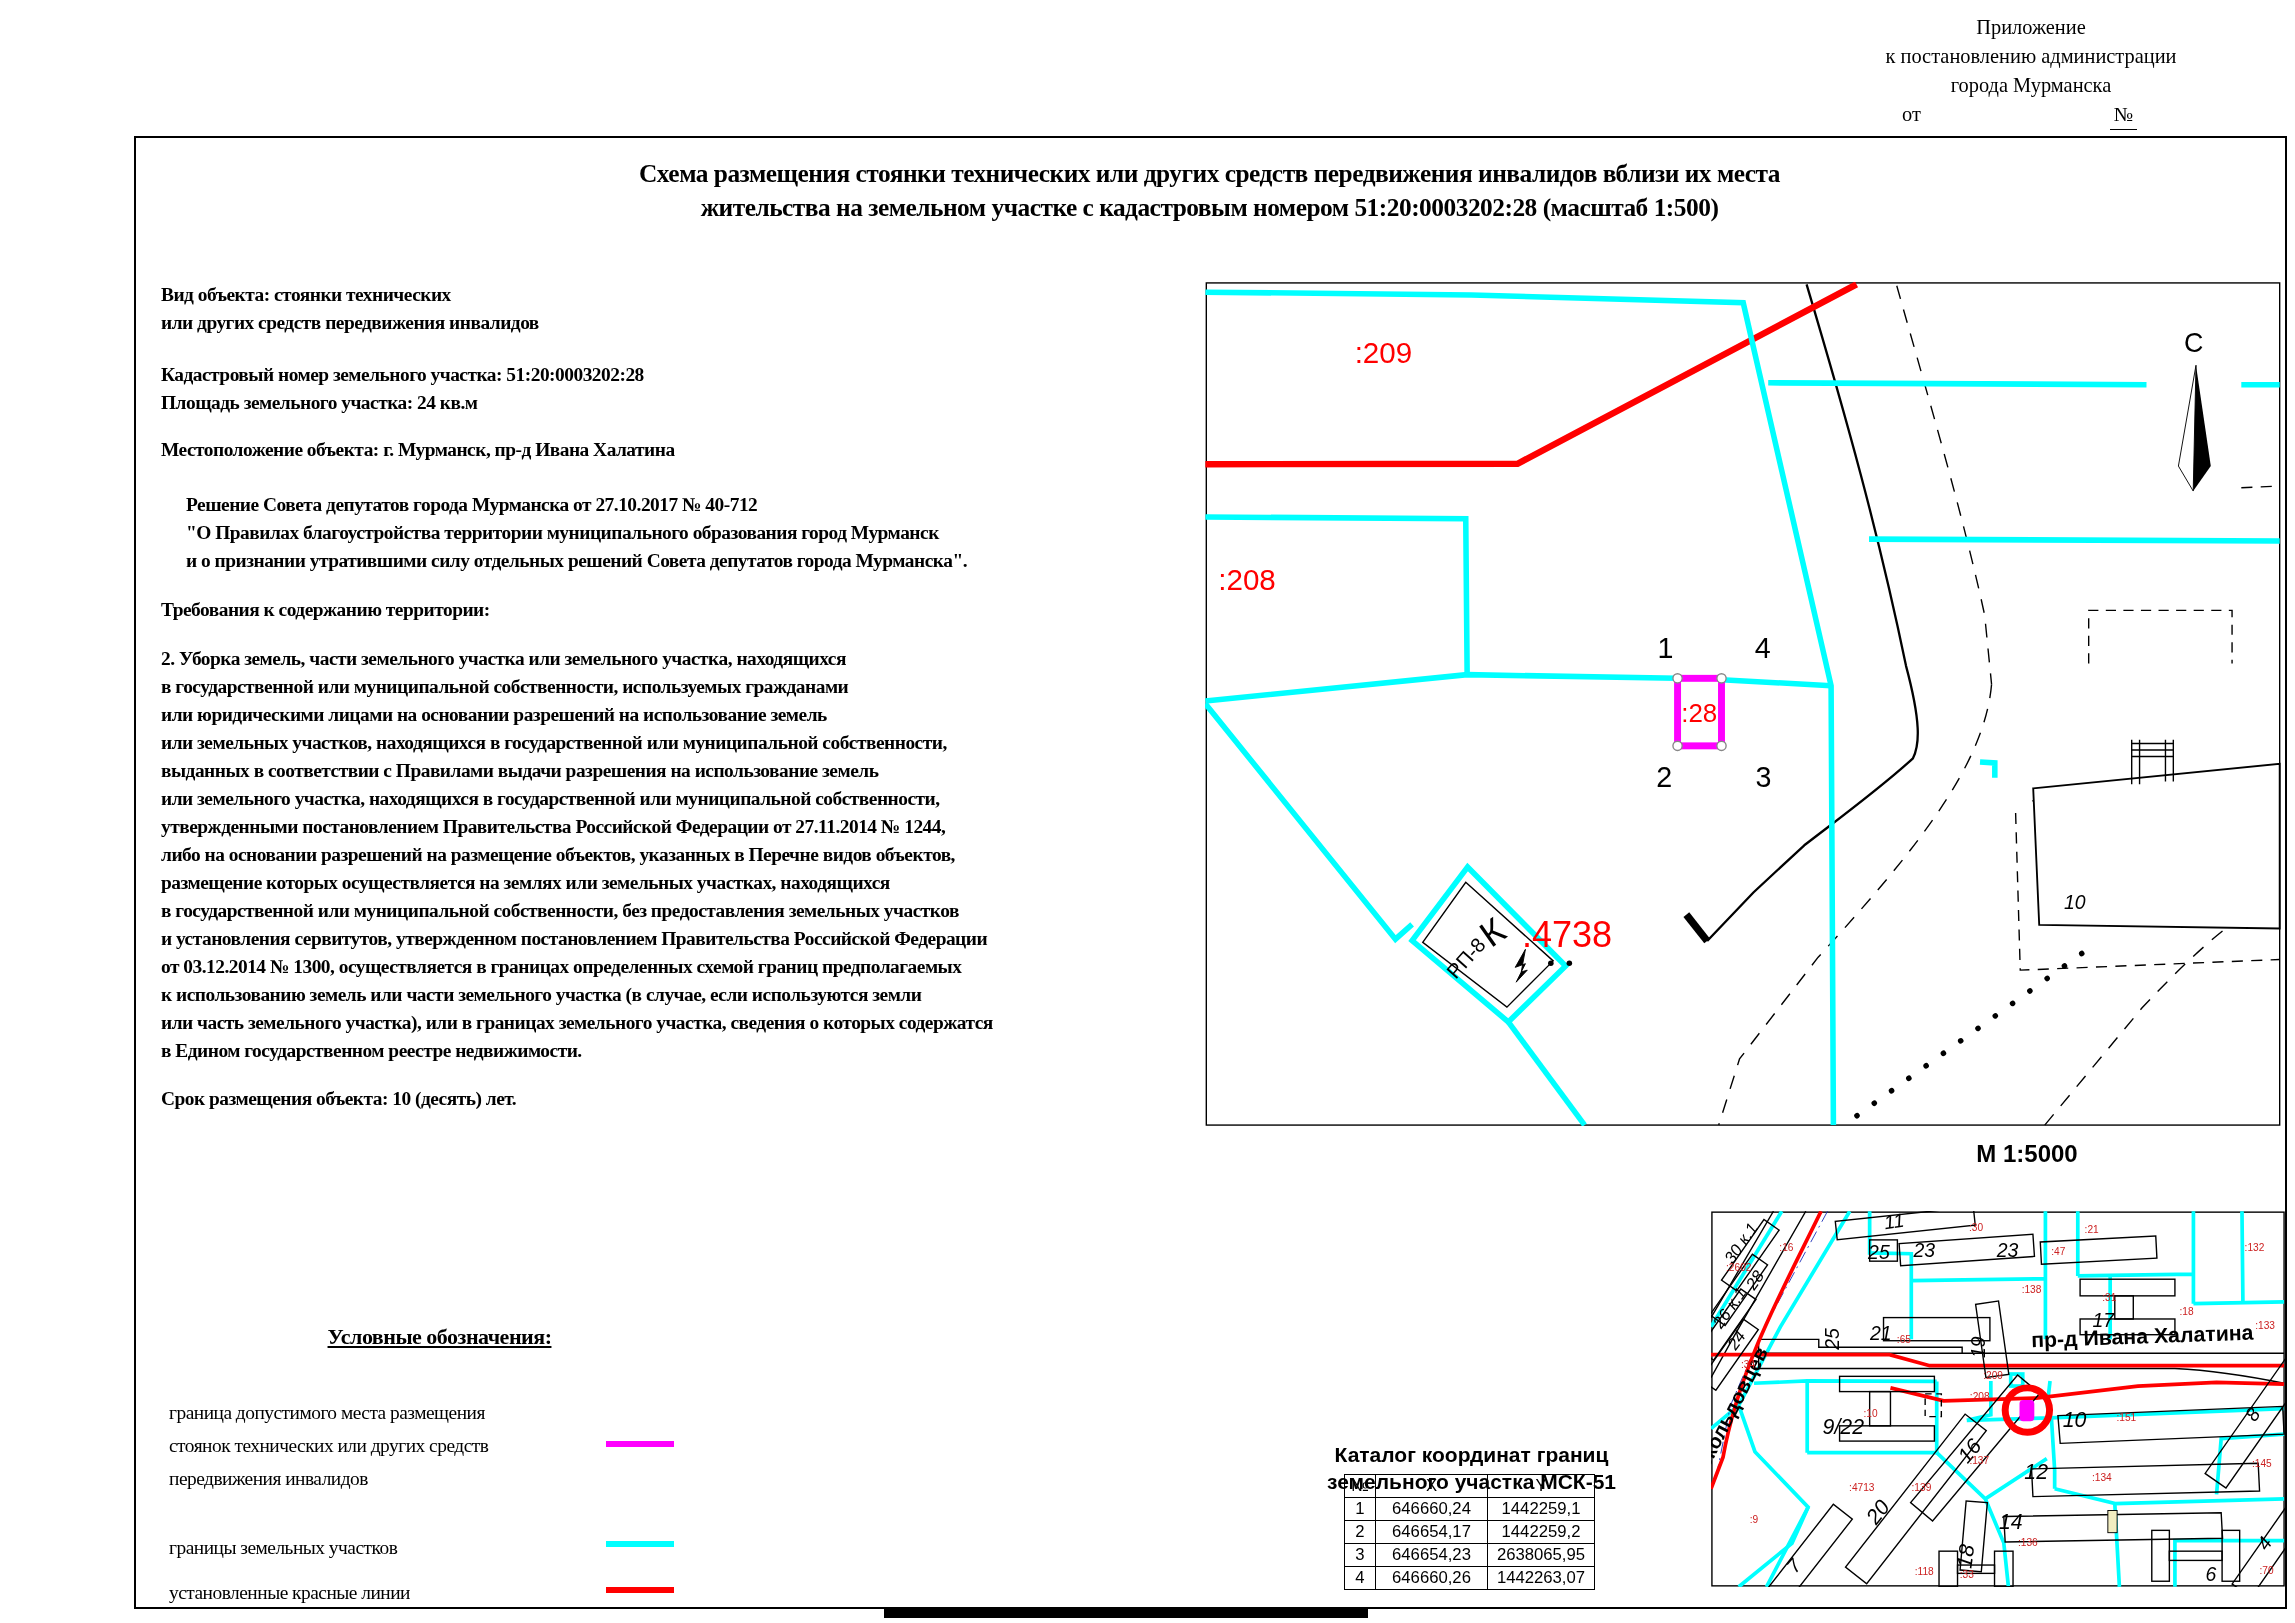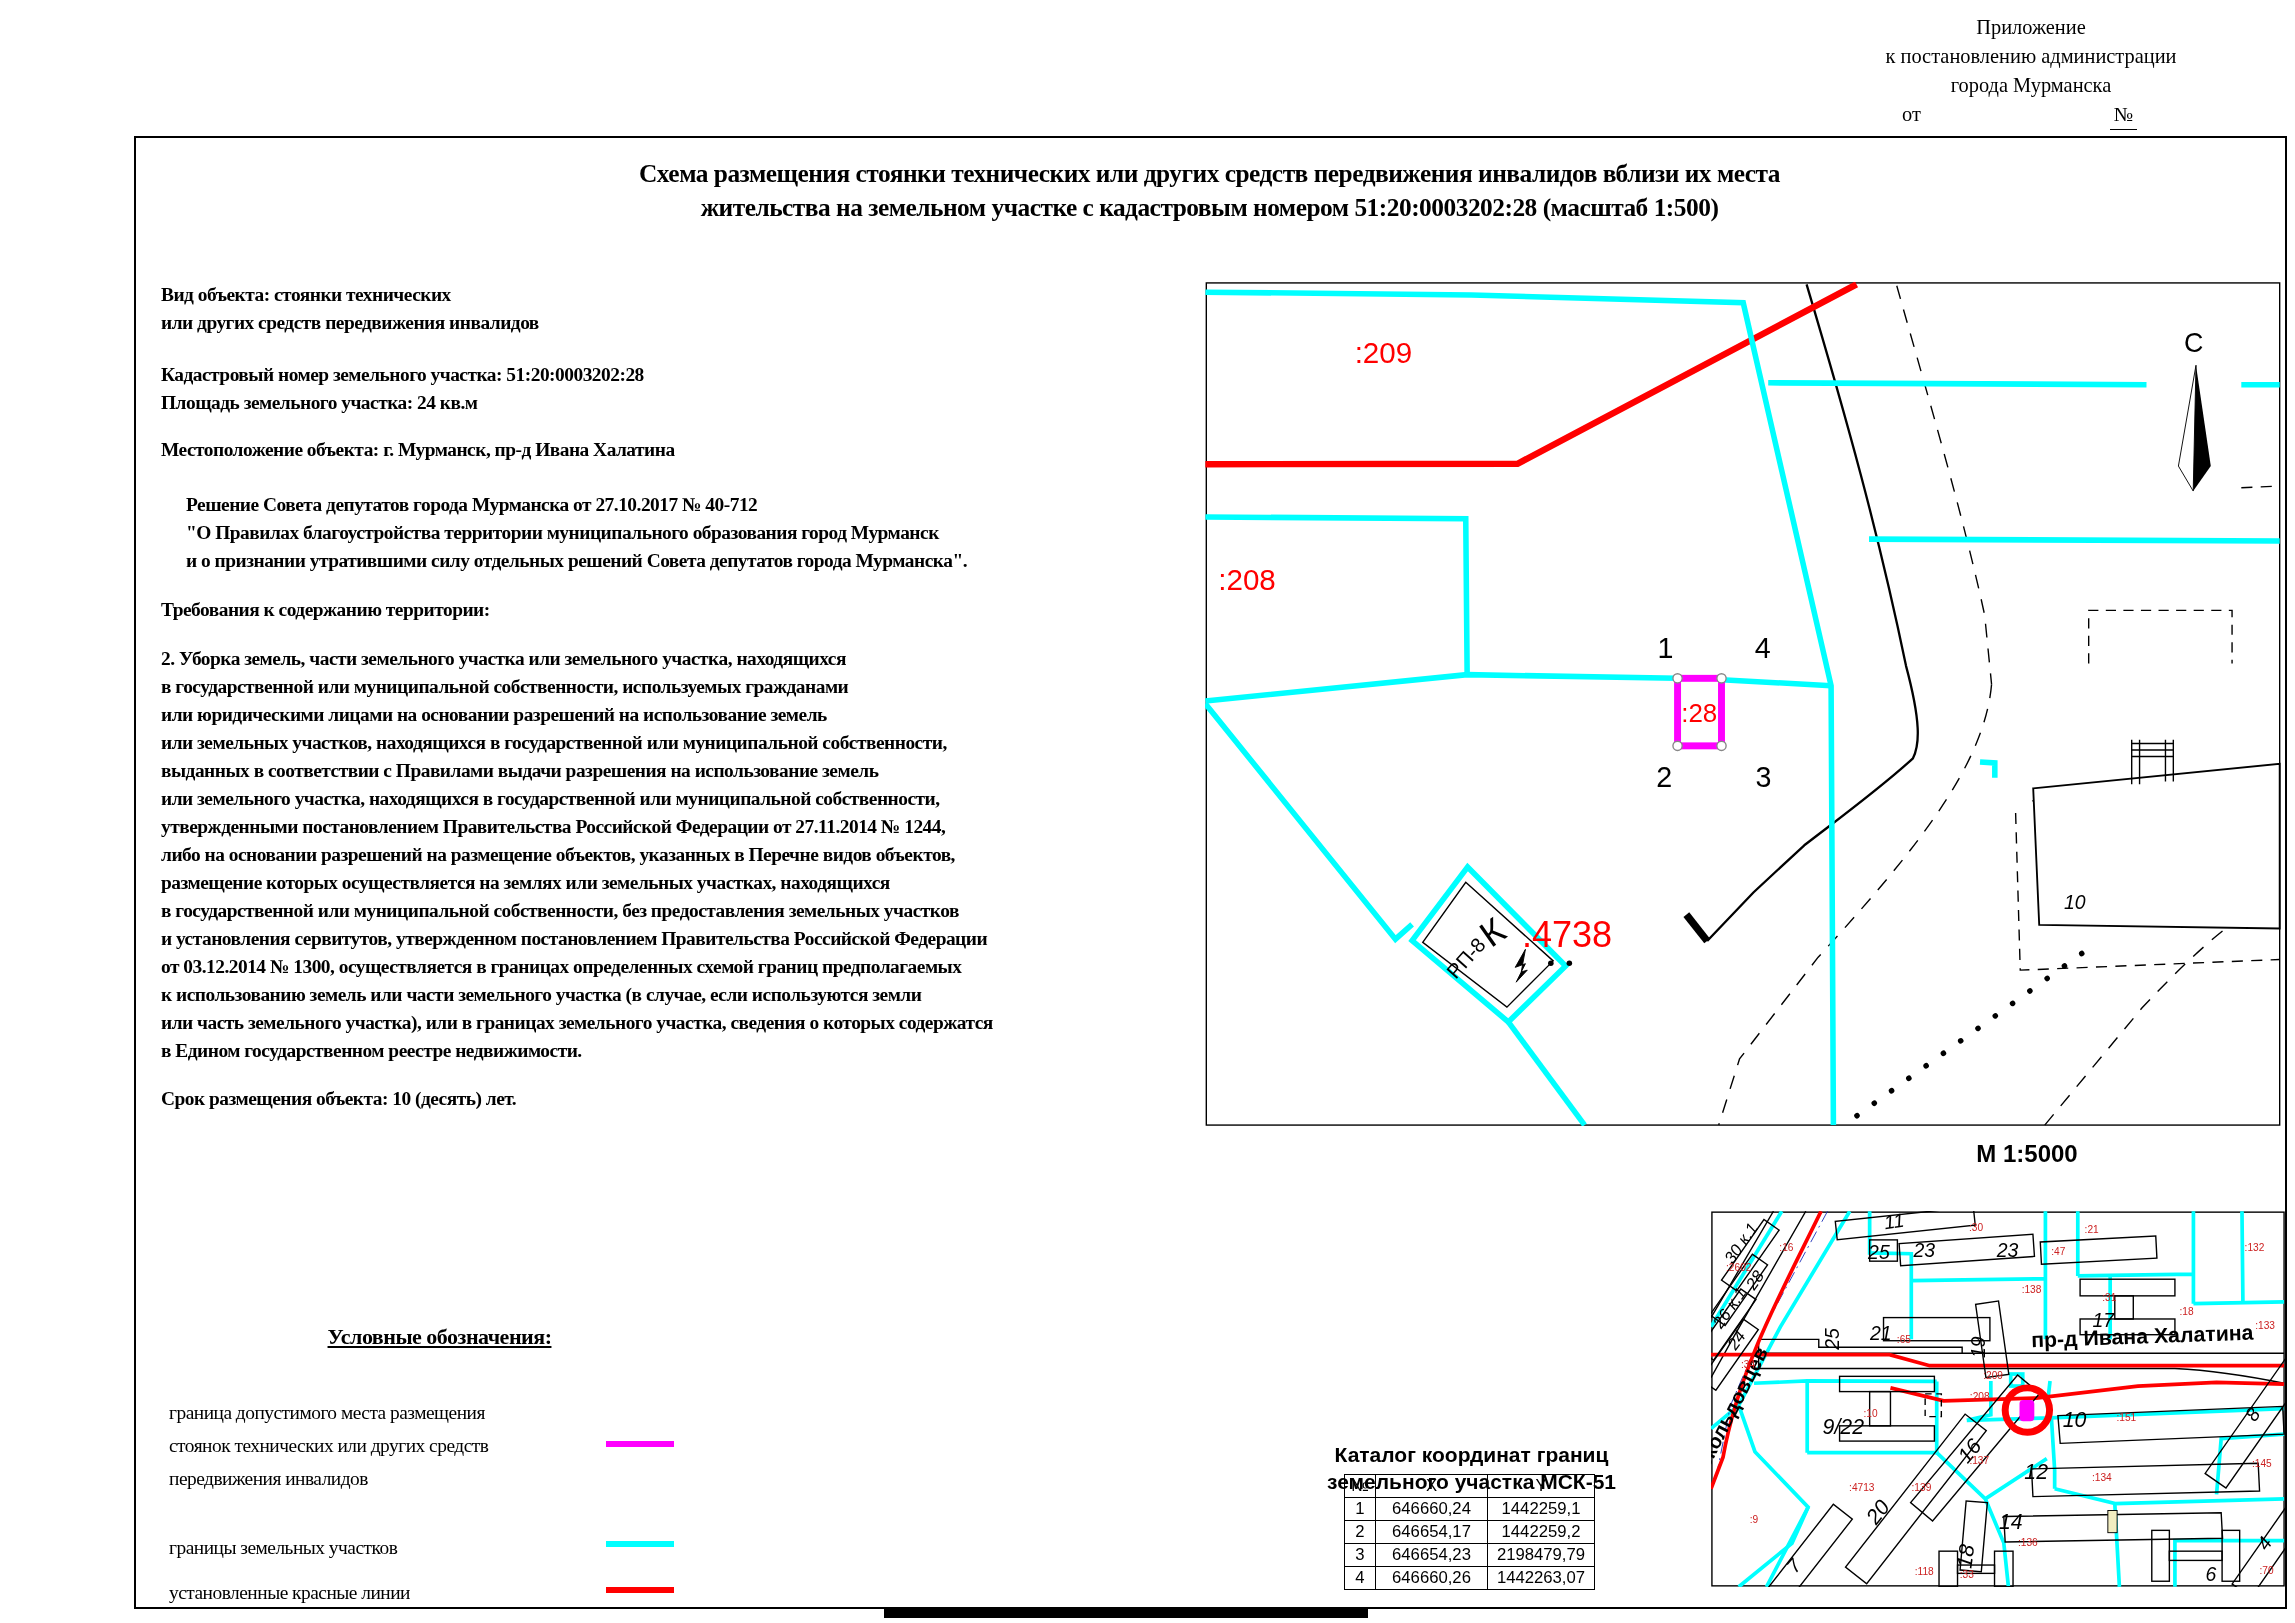--- a/index.html
+++ b/index.html
@@ -302,21 +302,21 @@
     <td>1442259,1</td>
   </tr>
   <tr>
     <td>2</td>
     <td>646654,17</td>
     <td>1442259,2</td>
   </tr>
   <tr>
     <td>3</td>
     <td>646654,23</td>
-    <td>2198479,79</td>
+    <td>2638065,95</td>
   </tr>
   <tr>
     <td>4</td>
     <td>646660,26</td>
     <td>1442263,07</td>
   </tr>
 </tbody>
   </table>
 
 <div class="abs" id="bottom-bar"></div>

